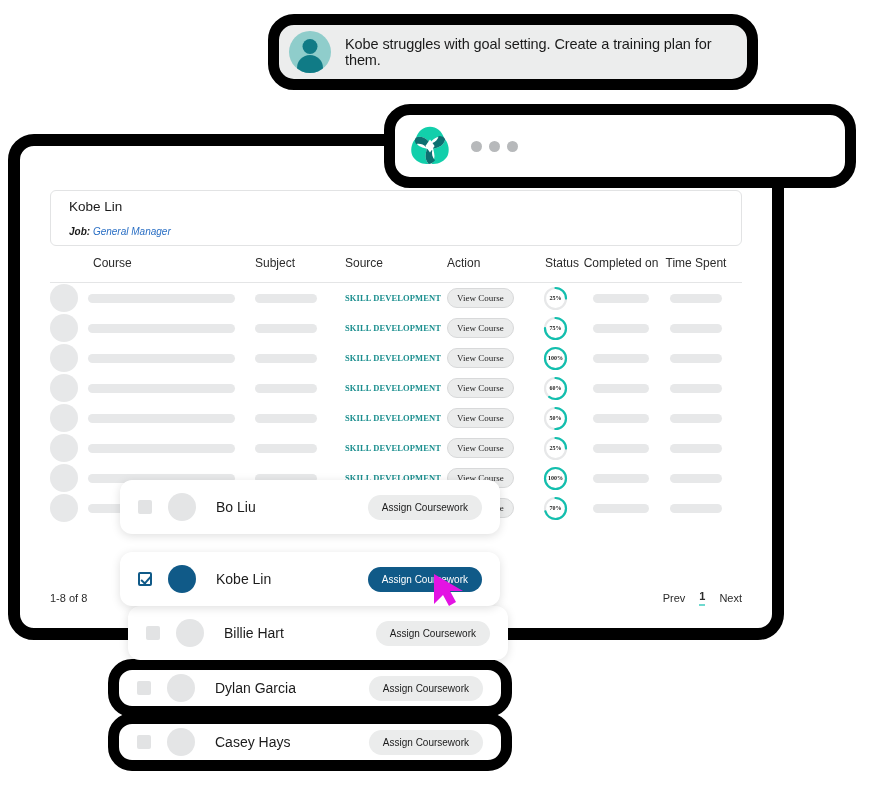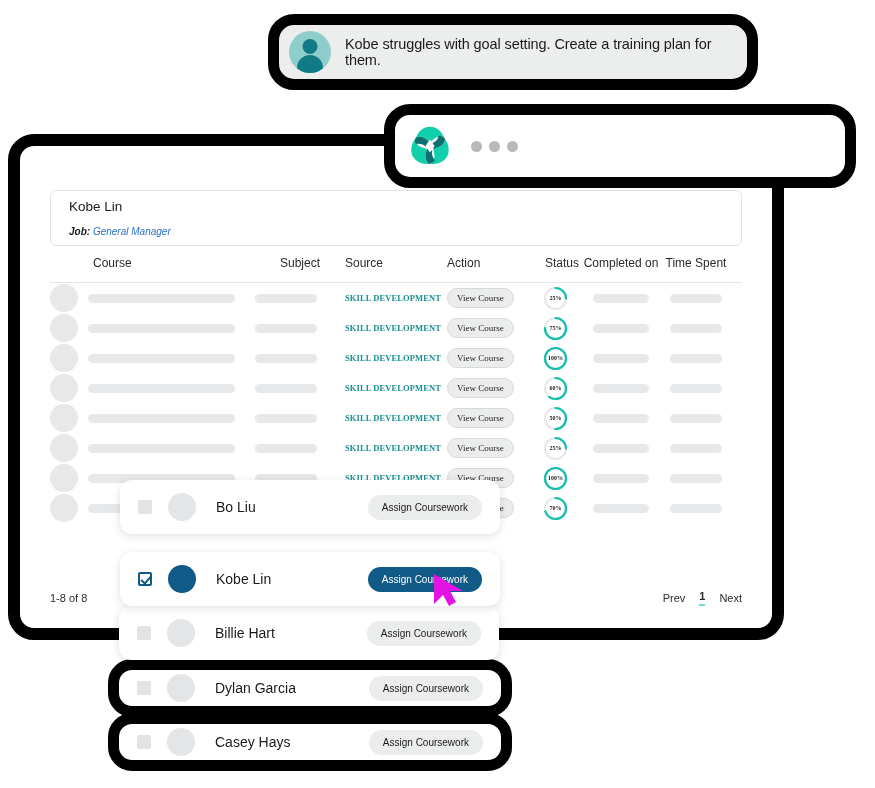--- a/index.html
+++ b/index.html
@@ -99,21 +99,21 @@
   #cand-right { font-size: 9.5px; color: #1b1b1b; line-height: 1.48; }
 
   
   #table { margin-top: 10px; }
   #thead {
     display: flex; align-items: flex-end;
     font-size: 12px; color: #2b2b2b;
     padding-bottom: 12px; border-bottom: 1px solid #e4e5e6;
   }
   .col-course   { width: 205px; padding-left: 43px; }
-  .col-subject  { width: 90px; text-align: center; }
+  .col-subject  { width: 90px; }
   .col-source   { width: 102px; }
   .col-action   { width: 85px; }
   .col-status   { width: 47px; text-align: right; }
   .col-done     { width: 84px; text-align: center; }
   .col-time     { width: 66px; text-align: center; }
 
   .trow { display: flex; align-items: center; height: 30px; }
   .sk-avatar { width: 28px; height: 28px; border-radius: 50%; background: #e7e8e9; }
   .sk-bar { height: 9px; border-radius: 5px; background: #e7e8e9; }
   .cell { display: flex; align-items: center; font-family: Liberation Serif, serif; }
@@ -192,21 +192,21 @@
   .pr-btn {
     margin-left: auto;
     background: #ebecec; border: none; border-radius: 13px;
     font-size: 10px; color: #1b1b1b; padding: 7px 14px;
     font-family: Liberation Sans, sans-serif; cursor: pointer; white-space: nowrap;
   }
   .pr-btn.primary { background: #105a88; color: #fff; }
 
   #p-bo     { left: 120px; top: 480px; z-index: 50; }
   #p-kobe   { left: 120px; top: 552px; z-index: 52; }
-  #p-billie { left: 119px; top: 606px; z-index: 50; }
+  #p-billie { left: 128px; top: 606px; z-index: 50; }
   #p-dylan  { left: 108px; top: 659px; z-index: 45; }
   #p-casey  { left: 108px; top: 713px; z-index: 45; }
 
   #cursor-arrow { position: absolute; left: 432px; top: 572px; z-index: 60; }
 </style>
 </head>
 <body>
 
 <div id="stage">
 

